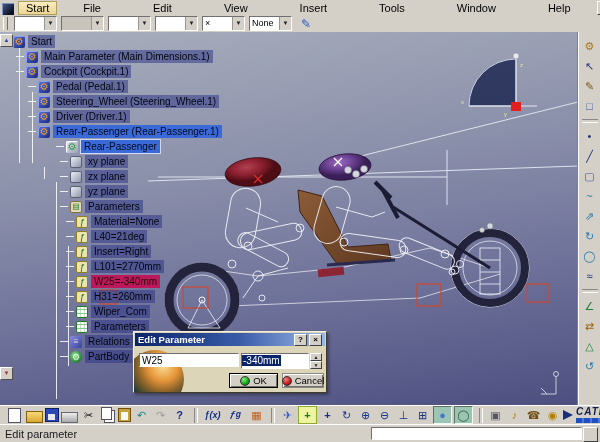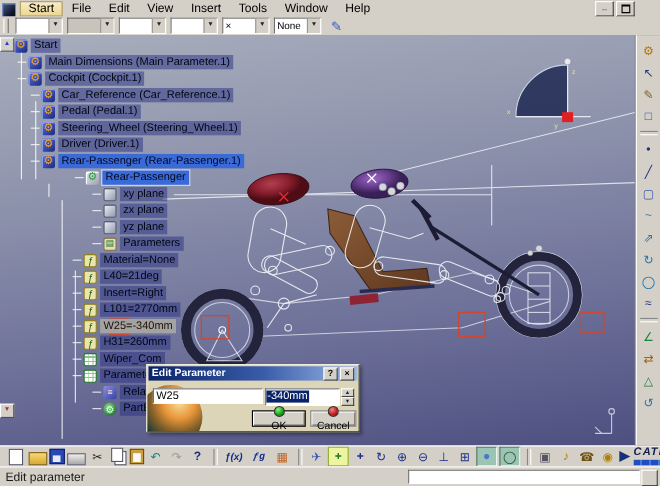--- a/index.html
+++ b/index.html
@@ -3,21 +3,21 @@
 <meta charset="utf-8">
 <style>
   html,body{margin:0;padding:0;}
   .app{position:relative;width:600px;height:442px;overflow:hidden;background:#d4d0c8;
        font-family:"Liberation Sans",sans-serif;-webkit-font-smoothing:none;}
   
   .menubar{position:absolute;left:0;top:0;width:580px;height:15px;display:flex;align-items:flex-end;background:#d4d0c8;}
   .appicon{width:12px;height:12px;margin:0 4px 0 2px;background:linear-gradient(135deg,#3a4a72 20%,#0a1020 80%);
            box-shadow:inset 1px 1px 0 #7a90c8;flex:none;}
   .menu-items{display:flex;list-style:none;margin:0;padding:0;}
-  .menu-item{font-size:11px;color:#000;padding:1px 8px;white-space:nowrap;cursor:default;}
+  .menu-item{font-size:11px;color:#000;padding:1px 26px;white-space:nowrap;cursor:default;}
   .menu-item.start{background:linear-gradient(#f8ecc2,#ecd694);border:1px solid #b0a060;padding:0 7px;}
   .wincontrols{margin-left:auto;display:flex;gap:2px;margin-right:3px;}
   .wbtn{width:15px;height:12px;background:#d4d0c8;border:1px solid;border-color:#fff #404040 #404040 #fff;
         font-size:8px;line-height:8px;text-align:center;font-weight:bold;}
   .wbtn .rbox{display:block;width:6px;height:5px;border:1px solid #000;border-top-width:2px;margin:2px auto 0;}
   
   .toolbar2{position:absolute;left:0;top:15px;width:600px;height:17px;display:flex;align-items:center;background:#d4d0c8;border-bottom:1px solid #9a968e;}
   .grip{width:3px;height:13px;border-left:1px solid #fff;border-right:1px solid #707070;margin:0 6px 0 3px;flex:none;}
   .combos{display:flex;align-items:center;}
   .combo{display:inline-flex;height:13px;border:1px solid;border-color:#707070 #fff #fff #707070;background:#fff;margin-right:4px;align-items:center;}
@@ -32,25 +32,25 @@
   .scene{position:absolute;left:0;top:0;}
   
   .tree{position:absolute;left:0;top:34px;width:345px;z-index:3;}
   .treelines{position:absolute;left:0;top:34px;width:345px;height:371px;z-index:2;pointer-events:none;}
   .vline{position:absolute;width:1px;background:rgba(255,255,255,.85);}
   .trow{display:flex;align-items:center;height:15px;white-space:nowrap;}
   .stub{width:8px;height:1px;background:rgba(255,255,255,.85);margin-right:2px;flex:none;}
   .ic{width:12px;height:12px;flex:none;margin-right:3px;border-radius:2px;position:relative;
       font-size:10px;line-height:12px;text-align:center;}
   .lv0{padding-left:3px;} .lv1{padding-left:16px;} .lv2{padding-left:28px;}
-  .lv3{padding-left:56px;margin-left:12px;} .lv4{padding-left:84px;} .lv5{padding-left:66px;}
+  .lv3{padding-left:56px;} .lv4{padding-left:60px;} .lv5{padding-left:66px;}
   .t-label{font-size:10px;line-height:13px;color:#000510;background:rgba(40,48,132,.5);padding:0 3px;}
   .selected .t-label{background:#3a6ad8;color:#000820;}
   .boxed .t-label{box-shadow:0 0 0 1px #d0daf4;}
-  .highlighted .t-label{background:#a3a3a3;color:#201000;}
+  .highlighted .t-label{background:#be185d;color:#201000;}
   .ic-product{background:linear-gradient(135deg,#4a66d4 15%,#23348e 85%);box-shadow:inset 1px 1px 0 #8ea0ee;}
   .ic-product::after{content:"⚙";color:#f2a22c;display:block;font-size:10px;line-height:12px;}
   .ic-part{background:linear-gradient(135deg,#e8e8f2,#9aa0b4);box-shadow:inset 1px 1px 0 #fff;}
   .ic-part::after{content:"⚙";color:#2c9e3c;display:block;font-size:10px;line-height:12px;}
   .ic-plane{background:linear-gradient(135deg,#eceef4,#9098ac);border:1px solid #5a6074;width:10px;height:10px;}
   .ic-params{background:#e4dcb8;border:1px solid #807040;width:10px;height:10px;}
   .ic-params::after{content:"▤";color:#1f7a28;display:block;font-size:8px;line-height:10px;}
   .ic-param{background:#ece4ac;border:1px solid #90801c;width:10px;height:10px;}
   .ic-param::after{content:"ƒ";color:#106a14;display:block;font-size:9px;line-height:10px;font-style:italic;}
   .ic-table{background:#fff;border:1px solid #1f7a28;width:10px;height:10px;
@@ -107,21 +107,21 @@
         font-size:8px;line-height:9px;text-align:center;color:#000;font-weight:bold;}
   .dlg-sphere{position:absolute;left:-8px;bottom:-16px;width:58px;height:58px;border-radius:50%;
               background:radial-gradient(circle at 64% 28%,#f8dc94 0%,#e8963a 26%,#8a6228 46%,#1c3a36 68%,#091715 82%);}
   .dlg-name{position:absolute;left:5px;top:21px;width:94px;height:12px;border:1px solid;border-color:#707070 #fff #fff #707070;background:#fff;font-size:10px;padding:0 2px;font-family:"Liberation Sans",sans-serif;}
   .dlg-val{position:absolute;left:107px;top:21px;width:66px;height:14px;border:1px solid;border-color:#707070 #fff #fff #707070;background:#fff;font-size:10px;line-height:14px;overflow:hidden;}
   .dlg-val .sel{background:#0a246a;color:#fff;padding:0 1px;}
   .spinner{position:absolute;left:176px;top:21px;width:12px;height:16px;display:flex;flex-direction:column;}
   .spin{flex:1;background:#d4d0c8;border:1px solid;border-color:#fff #404040 #404040 #fff;font-size:5px;line-height:6px;text-align:center;color:#222;}
   .dlg-ok{position:absolute;left:95px;top:41px;width:49px;height:15px;border:1px solid #000;box-shadow:inset 1px 1px 0 #fff,inset -1px -1px 0 #707060;}
   .dlg-cancel{position:absolute;left:148px;top:41px;width:42px;height:15px;border:1px solid #888;box-shadow:inset 1px 1px 0 #fff,inset -1px -1px 0 #707060;}
-  .dbtn{background:#d4d0c8;display:flex;align-items:center;justify-content:center;gap:3px;font-size:9.5px;color:#000;box-sizing:border-box;flex-direction:column;}
+  .dbtn{background:#d4d0c8;display:flex;align-items:center;justify-content:center;gap:3px;font-size:9.5px;color:#000;box-sizing:border-box;}
   .ball{width:8px;height:8px;border-radius:50%;border:1px solid #333;flex:none;}
   .ok-ball{background:radial-gradient(circle at 35% 30%,#84f084,#12a212 60%,#005200);}
   .cancel-ball{background:radial-gradient(circle at 35% 30%,#f08484,#c21a1a 60%,#5e0000);}
 </style>
 </head>
 <body>
 
 <div class="app">
 
   <div class="menubar">
@@ -339,35 +339,30 @@
 
       <div class="trow lv0">
         <span class="stub"></span>
         <span class="ic ic-product"></span>
         <span class="t-label">Start</span>
       </div>
 
       <div class="trow lv1">
         <span class="stub"></span>
         <span class="ic ic-product"></span>
-        <span class="t-label">Main Dimensions (Main Parameter.1)</span>
+        <span class="t-label">Main Parameter (Main Dimensions.1)</span>
       </div>
 
 
       <div class="trow lv1">
         <span class="stub"></span>
         <span class="ic ic-product"></span>
         <span class="t-label">Cockpit (Cockpit.1)</span>
       </div>
 
-      <div class="trow lv2">
-        <span class="stub"></span>
-        <span class="ic ic-product"></span>
-        <span class="t-label">Car_Reference (Car_Reference.1)</span>
-      </div>
 
       <div class="trow lv2">
         <span class="stub"></span>
         <span class="ic ic-product"></span>
         <span class="t-label">Pedal (Pedal.1)</span>
       </div>
 
       <div class="trow lv2">
         <span class="stub"></span>
         <span class="ic ic-product"></span>

